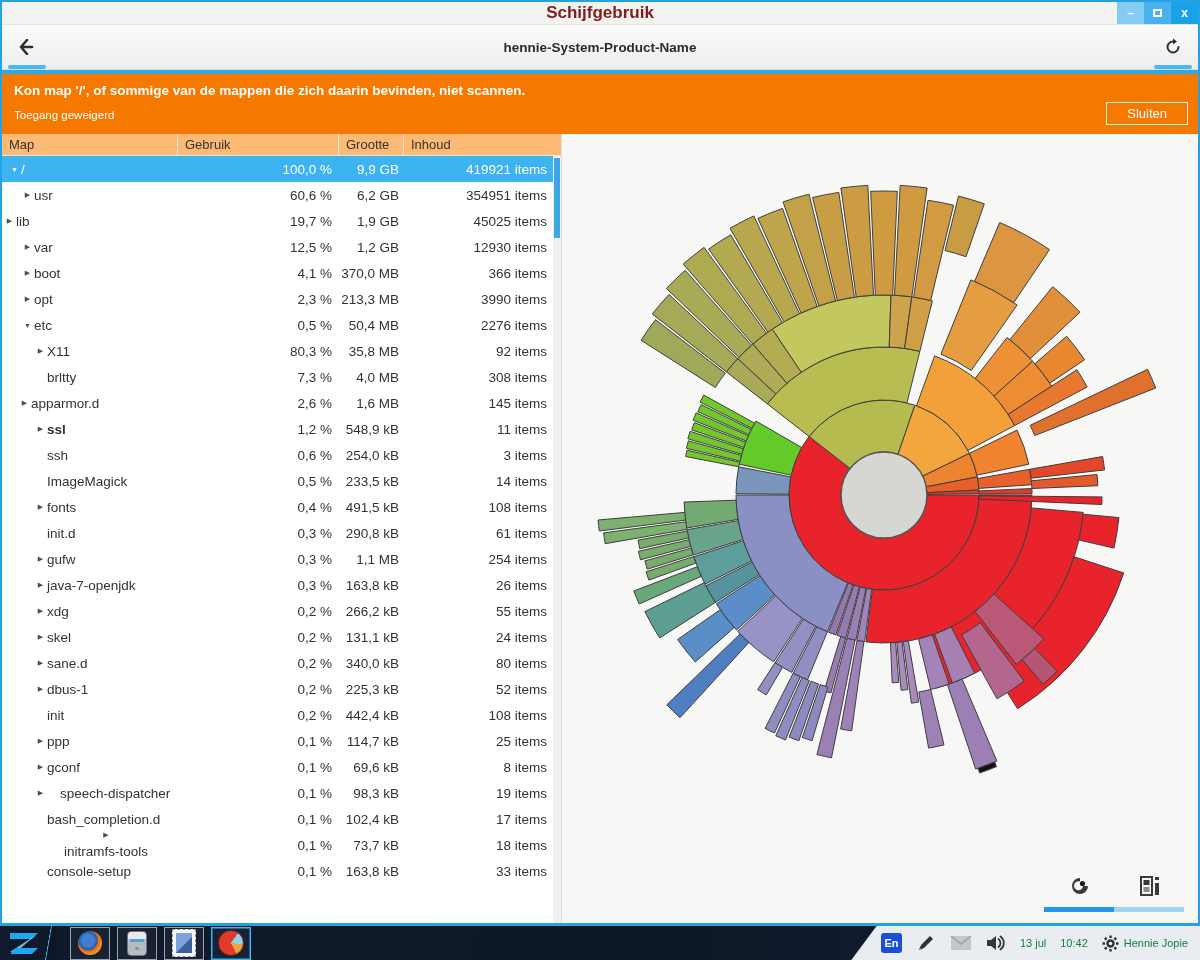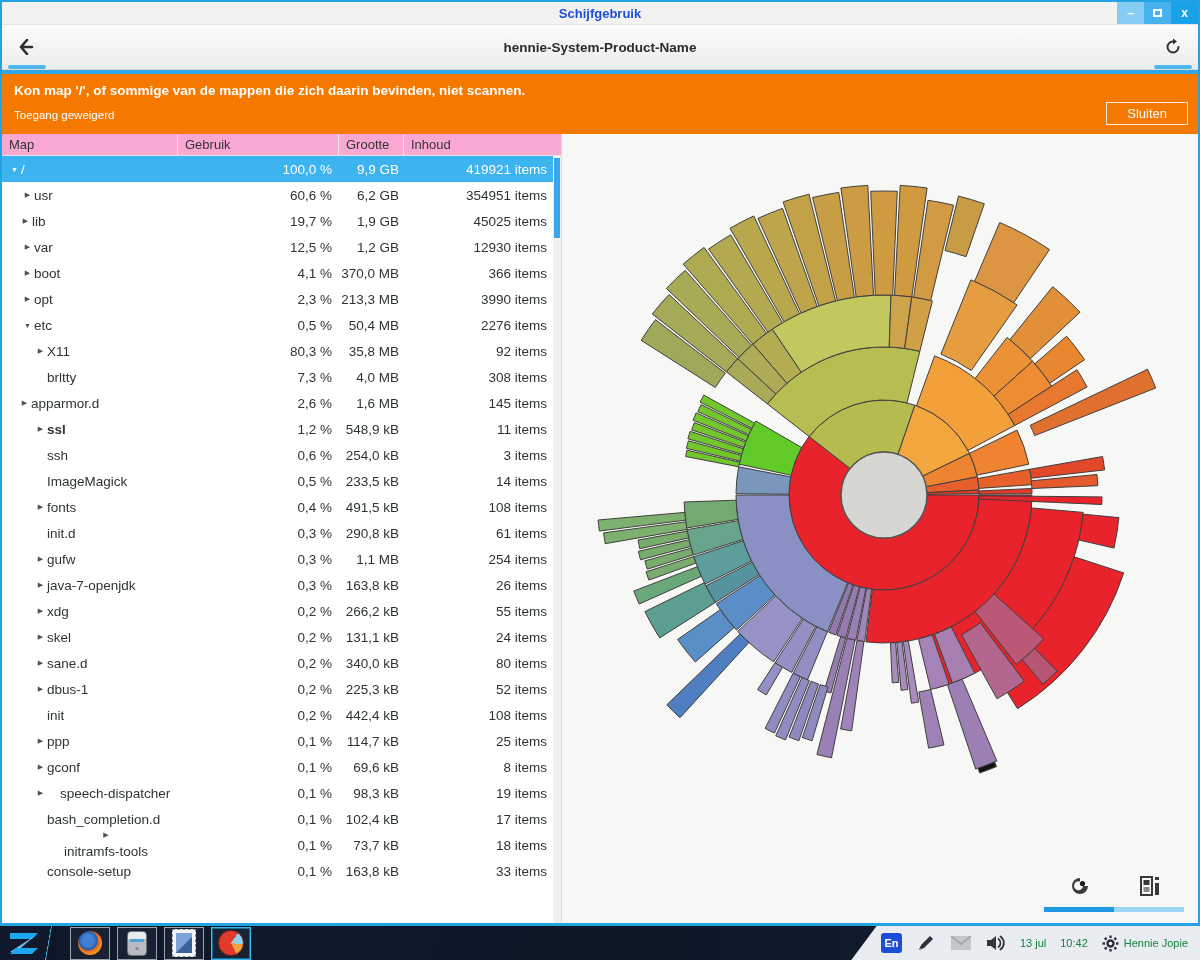--- a/index.html
+++ b/index.html
@@ -2,21 +2,21 @@
 <html><head>
 <meta charset="utf-8">
 <style>
   * { box-sizing: border-box; margin: 0; padding: 0; }
   html,body { width:1200px; height:960px; overflow:hidden; font-family:"Liberation Sans",sans-serif; background:#fff; }
   .screen { position:relative; width:1200px; height:960px; background:#0f1827; }
 
   
   .window { position:absolute; left:0; top:0; width:1200px; height:925px; border:2px solid #23a3e6; background:#fff; display:flex; flex-direction:column; }
   .titlebar { height:23px; background:#f2f2f1; border-bottom:1px solid #e4e4e2; display:flex; align-items:center; justify-content:center; position:relative; flex:0 0 auto; }
-  .titlebar .title { font-size:13px; font-weight:bold; color:#1d4ed8; }
+  .titlebar .title { font-size:17px; font-weight:bold; color:#7f1d1d; }
   .win-buttons { position:absolute; right:0; top:0; height:100%; display:flex; }
   .win-btn { width:27px; height:100%; color:#fff; font-size:12px; font-weight:bold; display:flex; align-items:center; justify-content:center; cursor:default; }
   .win-min { background:#85ccf3; }
   .win-max { background:#47b2ee; }
   .win-close { background:#1aa2e8; }
   .win-max .box { width:9px; height:8px; border:2px solid #fff; }
 
   .menubar { height:22px; background:#f6f6f5; display:flex; align-items:center; padding-left:8px; flex:0 0 auto; }
   .menu-item { font-size:13px; color:#2d2d2d; margin-right:15px; }
 
@@ -31,21 +31,21 @@
   .bluebar { height:4px; background:#2fa8e7; flex:0 0 auto; }
 
   .infobar { height:60px; background:#f57900; color:#fff; position:relative; padding:9px 12px; flex:0 0 auto; }
   .infobar-title { font-size:13.5px; font-weight:bold; }
   .infobar-sub { font-size:11.5px; margin-top:11px; }
   .sluiten-btn { position:absolute; right:10px; bottom:9px; border:1px solid rgba(255,255,255,.85); background:transparent; color:#fff; font-size:13px; padding:3px 20px; font-family:"Liberation Sans",sans-serif; }
 
   
   .content { flex:1; display:flex; overflow:hidden; background:#f7f7f6; }
   .tree { width:560px; flex:0 0 560px; background:#fff; border-right:1px solid #dddddb; position:relative; }
-  .tree-header { display:flex; height:22px; background:#f9a8d4; border-bottom:1px solid #e2e2e0; font-size:13px; color:#333; }
+  .tree-header { display:flex; height:22px; background:#fdba74; border-bottom:1px solid #e2e2e0; font-size:13px; color:#333; }
   .th { display:flex; align-items:center; padding-left:7px; border-right:1px solid #e6e6e4; }
   .th-map   { flex:0 0 176px; }
   .th-usage { flex:0 0 161px; }
   .th-size  { flex:0 0 65px; }
   .th-items { flex:1; border-right:none; }
   .rows { position:absolute; top:22px; left:0; right:8px; bottom:0; overflow:hidden; }
   .row { display:flex; align-items:center; height:26px; font-size:13.5px; color:#2e3436; }
   .row.selected { background:#3db3f0; color:#fff; }
   .c-name { flex:0 0 176px; display:flex; align-items:center; white-space:nowrap; overflow:hidden; }
   .expander { width:13px; text-align:center; font-size:7px; color:#505050; flex:0 0 13px; }
@@ -148,21 +148,21 @@
             <div class="row">
               <div class="c-name" style="padding-left: 19px;">
                 <span class="expander">▶</span>
                 <span>usr</span>
               </div>
               <div class="c-usage">60,6 %</div>
               <div class="c-size">6,2 GB</div>
               <div class="c-items">354951 items</div>
             </div>
             <div class="row">
-              <div class="c-name" style="padding-left: 17px;">
+              <div class="c-name" style="padding-left: 1px;">
                 <span class="expander">▶</span>
                 <span>lib</span>
               </div>
               <div class="c-usage">19,7 %</div>
               <div class="c-size">1,9 GB</div>
               <div class="c-items">45025 items</div>
             </div>
             <div class="row">
               <div class="c-name" style="padding-left: 19px;">
                 <span class="expander">▶</span>

